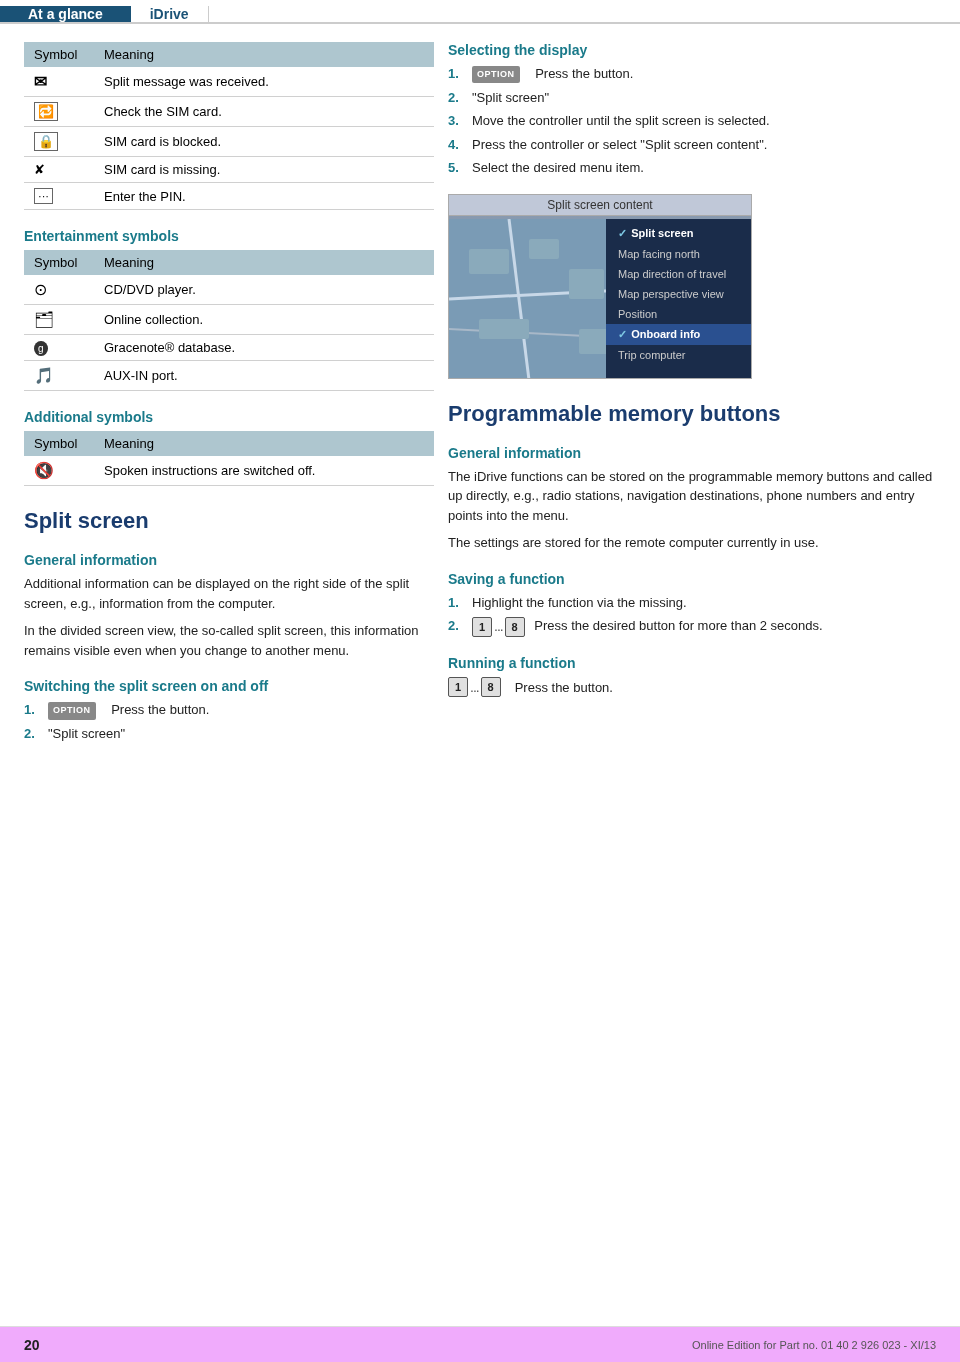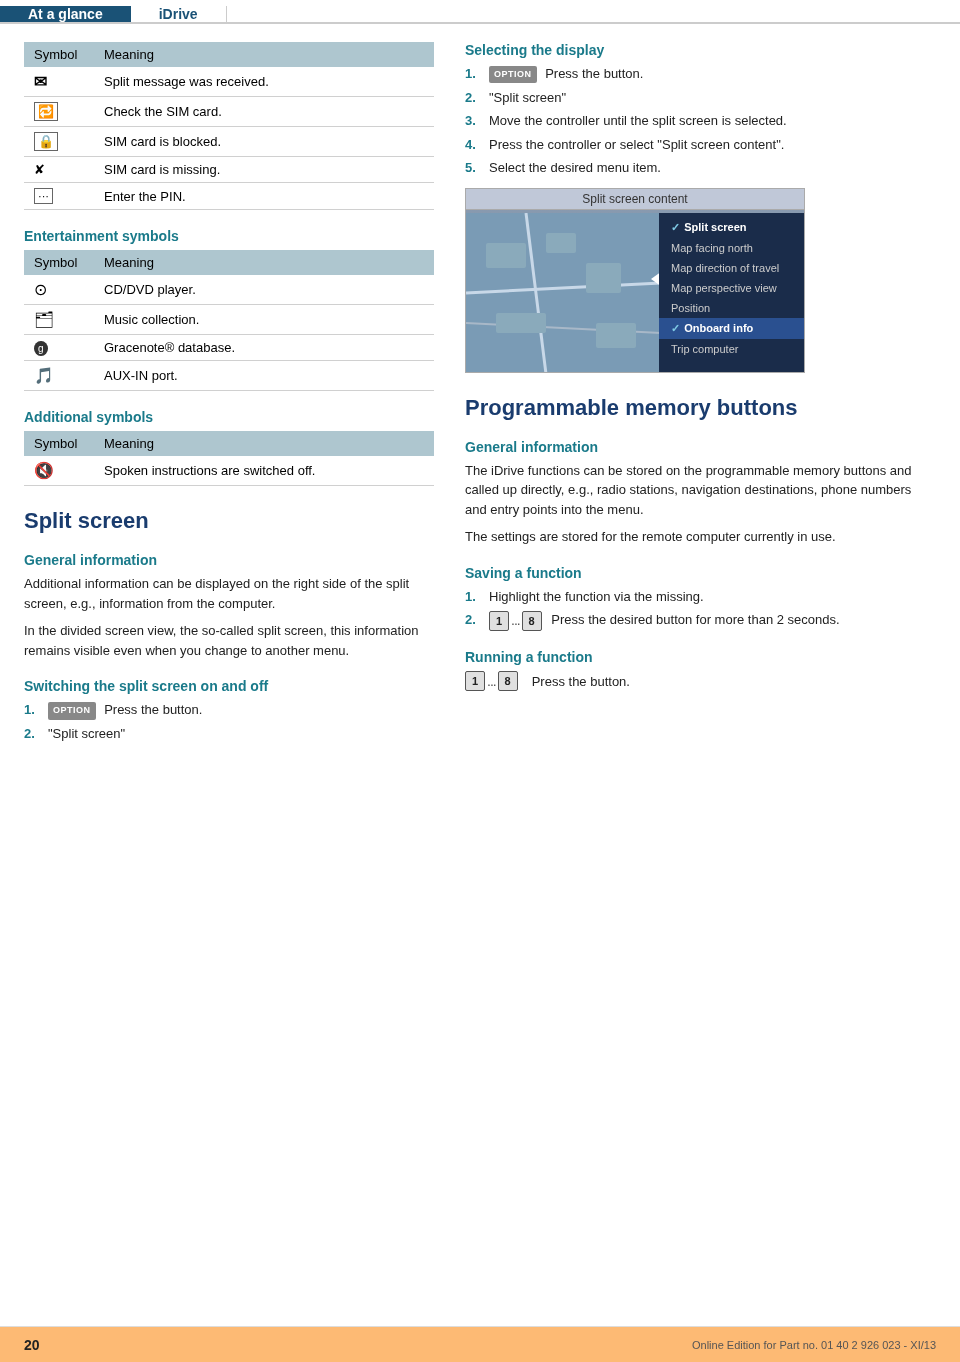--- a/index.html
+++ b/index.html
@@ -24,33 +24,33 @@
       color: #fff;
       padding: 0 28px;
       display: flex;
       align-items: center;
       font-size: 14px;
       font-weight: bold;
     }
     .header-tab-inactive {
       background: #fff;
       color: #1a5276;
-      padding: 0 28px;
+      padding: 0 19px;
       display: flex;
       align-items: center;
       font-size: 14px;
       font-weight: bold;
       border-right: 1px solid #ccc;
     }
 
     
     .content {
       display: flex;
       padding: 18px 24px 18px 24px;
-      gap: 31px;
+      gap: 14px;
     }
     .left-col {
       width: 410px;
       flex-shrink: 0;
     }
     .right-col {
       flex: 1;
     }
 
     
@@ -136,21 +136,21 @@
     
     .option-btn {
       display: inline-block;
       background: #888;
       color: #fff;
       font-size: 9px;
       padding: 2px 5px;
       border-radius: 2px;
       font-weight: bold;
       vertical-align: middle;
-      margin-right: 5px;
+      margin-right: 12px;
       letter-spacing: 0.5px;
     }
 
     
     .mem-btn {
       display: inline-flex;
       gap: 2px;
       align-items: center;
       margin-right: 6px;
       vertical-align: middle;
@@ -169,26 +169,26 @@
       background: #e0e0e0;
     }
     .mem-btn-dots {
       font-size: 14px;
       color: #555;
       letter-spacing: -1px;
     }
 
     
     .split-screen-img {
-      width: 340px;
+      width: 304px;
       height: 185px;
       background: linear-gradient(to bottom, #8a9bb0 0%, #7a8fa8 100%);
       border: 1px solid #aaa;
       position: relative;
-      margin-top: 10px;
+      margin-top: 16px;
       overflow: hidden;
     }
     .split-screen-top-bar {
       background: #c0c8d8;
       text-align: center;
       font-size: 12px;
       color: #333;
       padding: 3px 0;
       border-bottom: 1px solid #aaa;
     }
@@ -247,21 +247,21 @@
       font-weight: bold;
     }
 
     
     .footer {
       position: absolute;
       bottom: 0;
       left: 0;
       right: 0;
       height: 36px;
-      background: #fdba74;
+      background: #f0abfc;
       border-top: 1px solid #ddd;
       display: flex;
       align-items: center;
       justify-content: space-between;
       padding: 0 24px;
       font-size: 11px;
       color: #555;
     }
     .page-num {
       font-size: 14px;
@@ -334,21 +334,21 @@
         <tr>
           <td>
             <span style="font-size:16px;">⊙</span>
           </td>
           <td>CD/DVD player.</td>
         </tr>
         <tr>
           <td>
             <span style="font-size:16px;">🗂</span>
           </td>
-          <td>Music collection.</td>
+          <td>Online collection.</td>
         </tr>
         <tr>
           <td>
             <span style="font-size:10px; background:#333; color:#fff; border-radius:50%; padding:2px 4px;">g</span>
           </td>
           <td>Gracenote® database.</td>
         </tr>
         <tr>
           <td>
             <span style="font-size:16px;">🎵</span>

